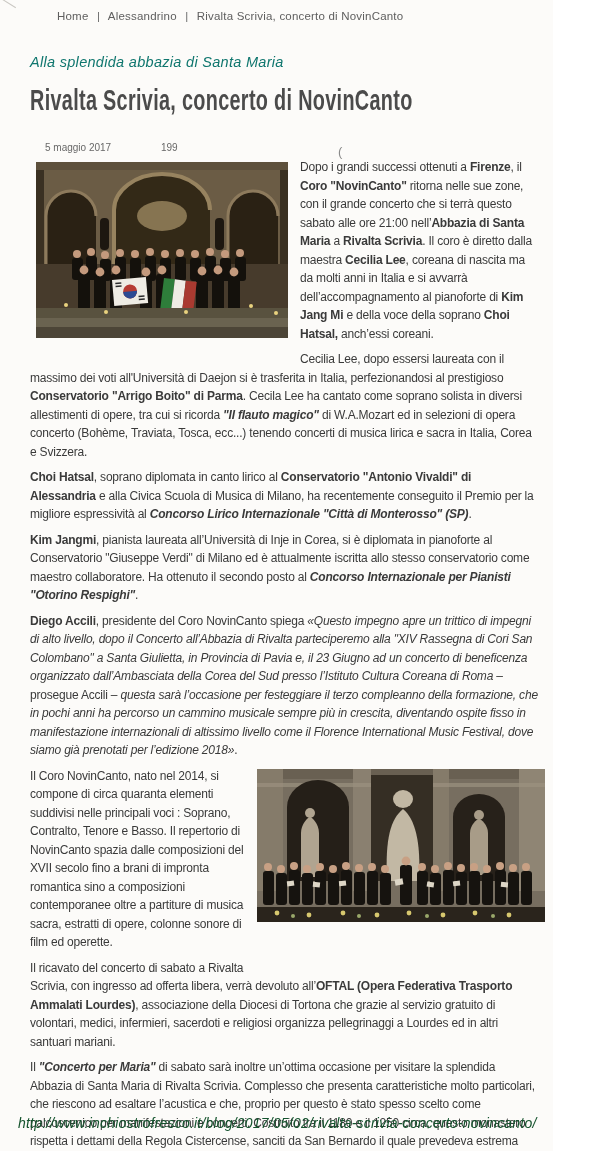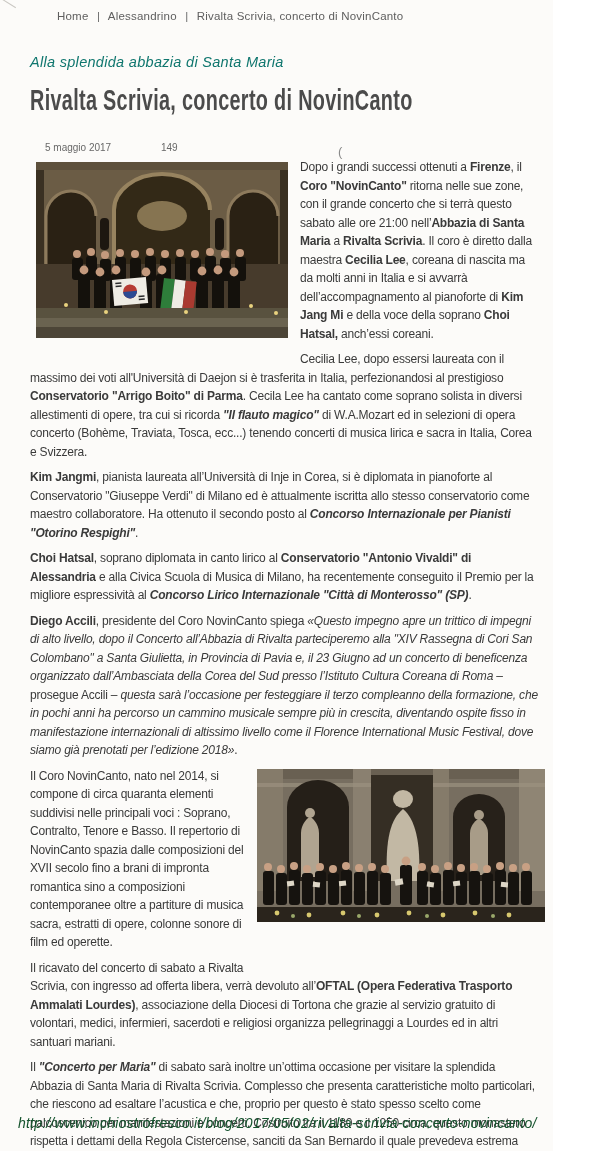--- a/index.html
+++ b/index.html
@@ -48,21 +48,21 @@
     <span>Rivalta Scrivia, concerto di NovinCanto</span>
   </nav>
 
   <span class="stray">(</span>
 
   <div class="content">
     <p class="subtitle">Alla splendida abbazia di Santa Maria</p>
     <h1 class="title">Rivalta Scrivia, concerto di NovinCanto</h1>
     <div class="meta">
       <span class="date">5 maggio 2017</span>
-      <span class="count">149</span>
+      <span class="count">199</span>
     </div>
 
     <article>
 
       <figure class="photo1">
         <svg viewBox="0 0 252 176" width="252" height="176">
           <rect width="252" height="176" fill="#473b2c"></rect>
           <rect width="252" height="12" fill="#5d503c"></rect>
           <rect y="8" width="252" height="94" fill="#6b5c45"></rect>
           <rect x="0" y="8" width="8" height="94" fill="#3a3022"></rect>
@@ -144,22 +144,22 @@
               <circle cx="70" cy="150" r="2"></circle>
               <circle cx="150" cy="150" r="2"></circle>
               <circle cx="215" cy="144" r="2"></circle>
               <circle cx="240" cy="151" r="2"></circle>
             </g>
         </svg>
       </figure>
 
       <p><span>Dopo i grandi successi ottenuti a </span><span class="b">Firenze</span><span>, il </span><span class="b">Coro "NovinCanto"</span><span> ritorna nelle sue zone, con il grande concerto che si terrà questo sabato alle ore 21:00 nell’</span><span class="b">Abbazia di Santa Maria</span><span> a </span><span class="b">Rivalta Scrivia</span><span>. Il coro è diretto dalla maestra </span><span class="b">Cecilia Lee</span><span>, coreana di nascita ma da molti anni in Italia e si avvarrà dell’accompagnamento al pianoforte di </span><span class="b">Kim Jang Mi</span><span> e della voce della soprano </span><span class="b">Choi Hatsal,</span><span> anch’essi coreani.</span></p>
       <p><span>Cecilia Lee, dopo essersi laureata con il massimo dei voti all'Università di Daejon si è trasferita in Italia, perfezionandosi al prestigioso </span><span class="b">Conservatorio "Arrigo Boito" di Parma</span><span>. Cecila Lee ha cantato come soprano solista in diversi allestimenti di opere, tra cui si ricorda </span><span class="b i">"Il flauto magico"</span><span> di W.A.Mozart ed in selezioni di opera concerto (Bohème, Traviata, Tosca, ecc...) tenendo concerti di musica lirica e sacra in Italia, Corea e Svizzera.</span></p>
+      <p><span class="b">Choi Hatsal</span><span>, soprano diplomata in canto lirico al </span><span class="b">Conservatorio "Antonio Vivaldi" di Alessandria</span><span> e alla Civica Scuola di Musica di Milano, ha recentemente conseguito il Premio per la migliore espressività al </span><span class="b i">Concorso Lirico Internazionale "Città di Monterosso" (SP)</span><span>.</span></p>
       <p><span class="b">Kim Jangmi</span><span>, pianista laureata all’Università di Inje in Corea, si è diplomata in pianoforte al Conservatorio "Giuseppe Verdi" di Milano ed è attualmente iscritta allo stesso conservatorio come maestro collaboratore. Ha ottenuto il secondo posto al </span><span class="b i">Concorso Internazionale per Pianisti "Otorino Respighi"</span><span>.</span></p>
-      <p><span class="b">Choi Hatsal</span><span>, soprano diplomata in canto lirico al </span><span class="b">Conservatorio "Antonio Vivaldi" di Alessandria</span><span> e alla Civica Scuola di Musica di Milano, ha recentemente conseguito il Premio per la migliore espressività al </span><span class="b i">Concorso Lirico Internazionale "Città di Monterosso" (SP)</span><span>.</span></p>
       <p><span class="b">Diego Accili</span><span>, presidente del Coro NovinCanto spiega </span><span class="i">«Questo impegno apre un trittico di impegni di alto livello,  dopo il Concerto all’Abbazia di Rivalta parteciperemo alla "XIV Rassegna di Cori San Colombano" a Santa Giulietta, in Provincia di Pavia e, il 23 Giugno ad un concerto di beneficenza organizzato dall’Ambasciata della Corea del Sud presso l’Istituto Cultura Coreana di Roma</span><span> – prosegue Accili – </span><span class="i">questa sarà l’occasione per festeggiare il terzo compleanno della formazione, che in pochi anni ha percorso un cammino musicale sempre più in crescita, diventando ospite fisso in manifestazione internazionali di altissimo livello come il Florence International Music Festival, dove siamo già prenotati per l’edizione 2018»</span><span>.</span></p>
 
       <figure class="photo2">
         <svg viewBox="0 0 288 153" width="288" height="153">
           <rect width="288" height="153" fill="#776e60"></rect>
           <rect width="288" height="10" fill="#696052"></rect>
           <rect x="0" width="26" height="122" fill="#857b6a"></rect>
           <rect x="96" width="18" height="122" fill="#8a8070"></rect>
           <rect x="176" width="16" height="122" fill="#857b6a"></rect>
           <rect x="262" width="26" height="122" fill="#8f8574"></rect>

